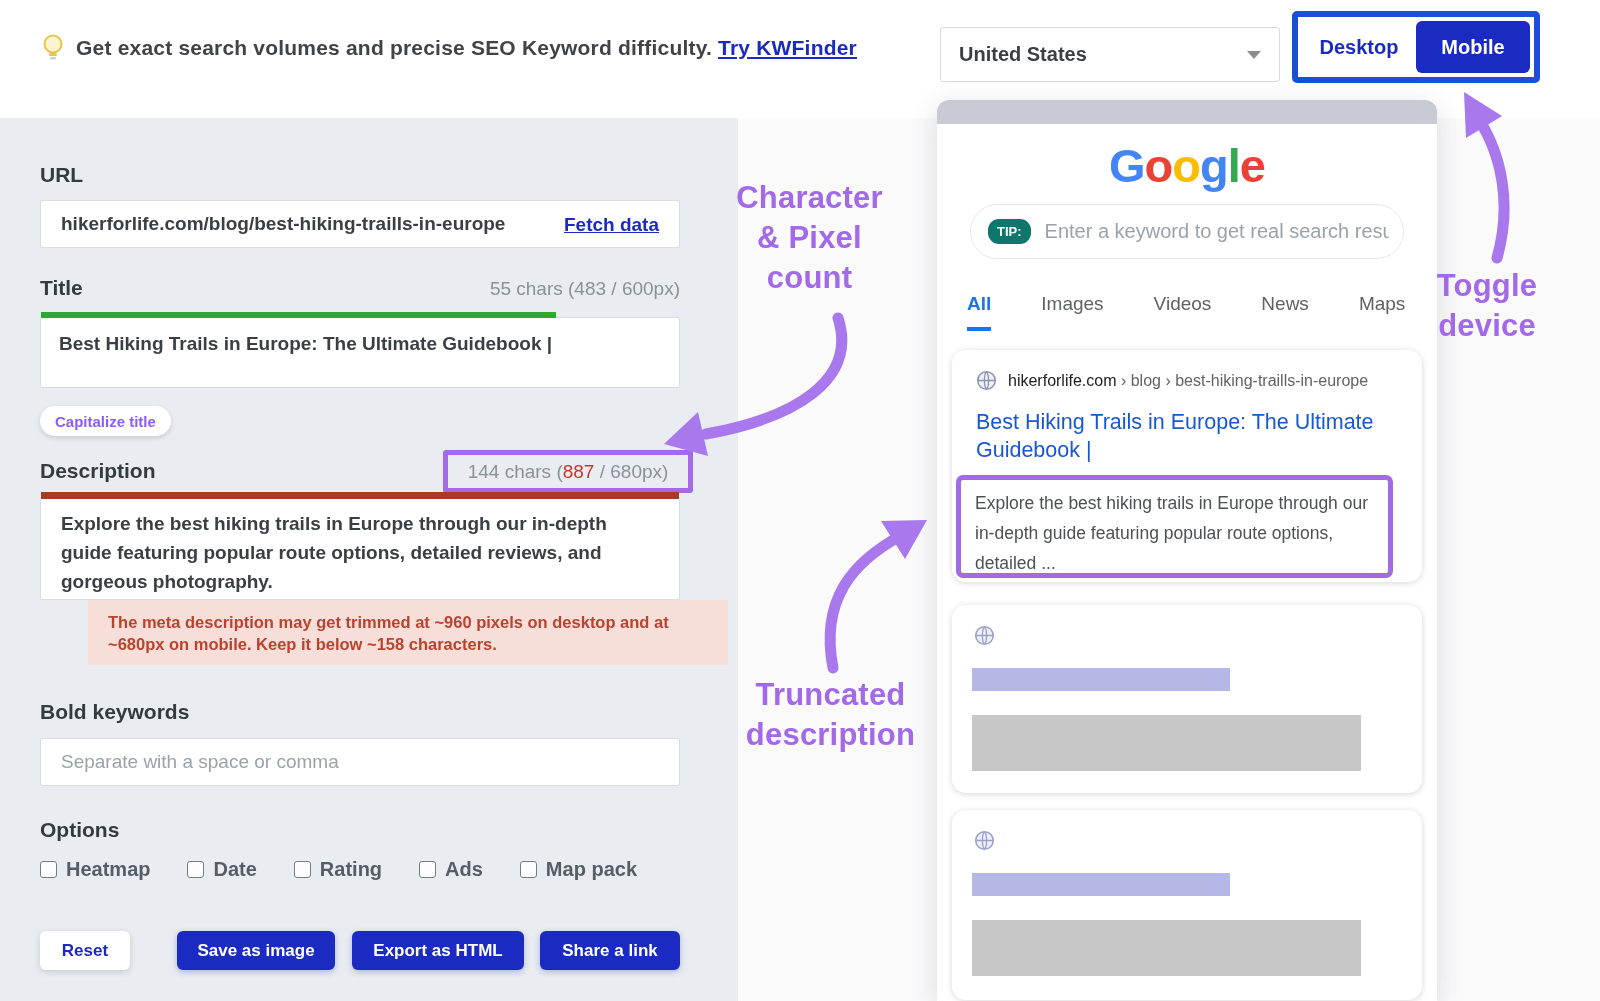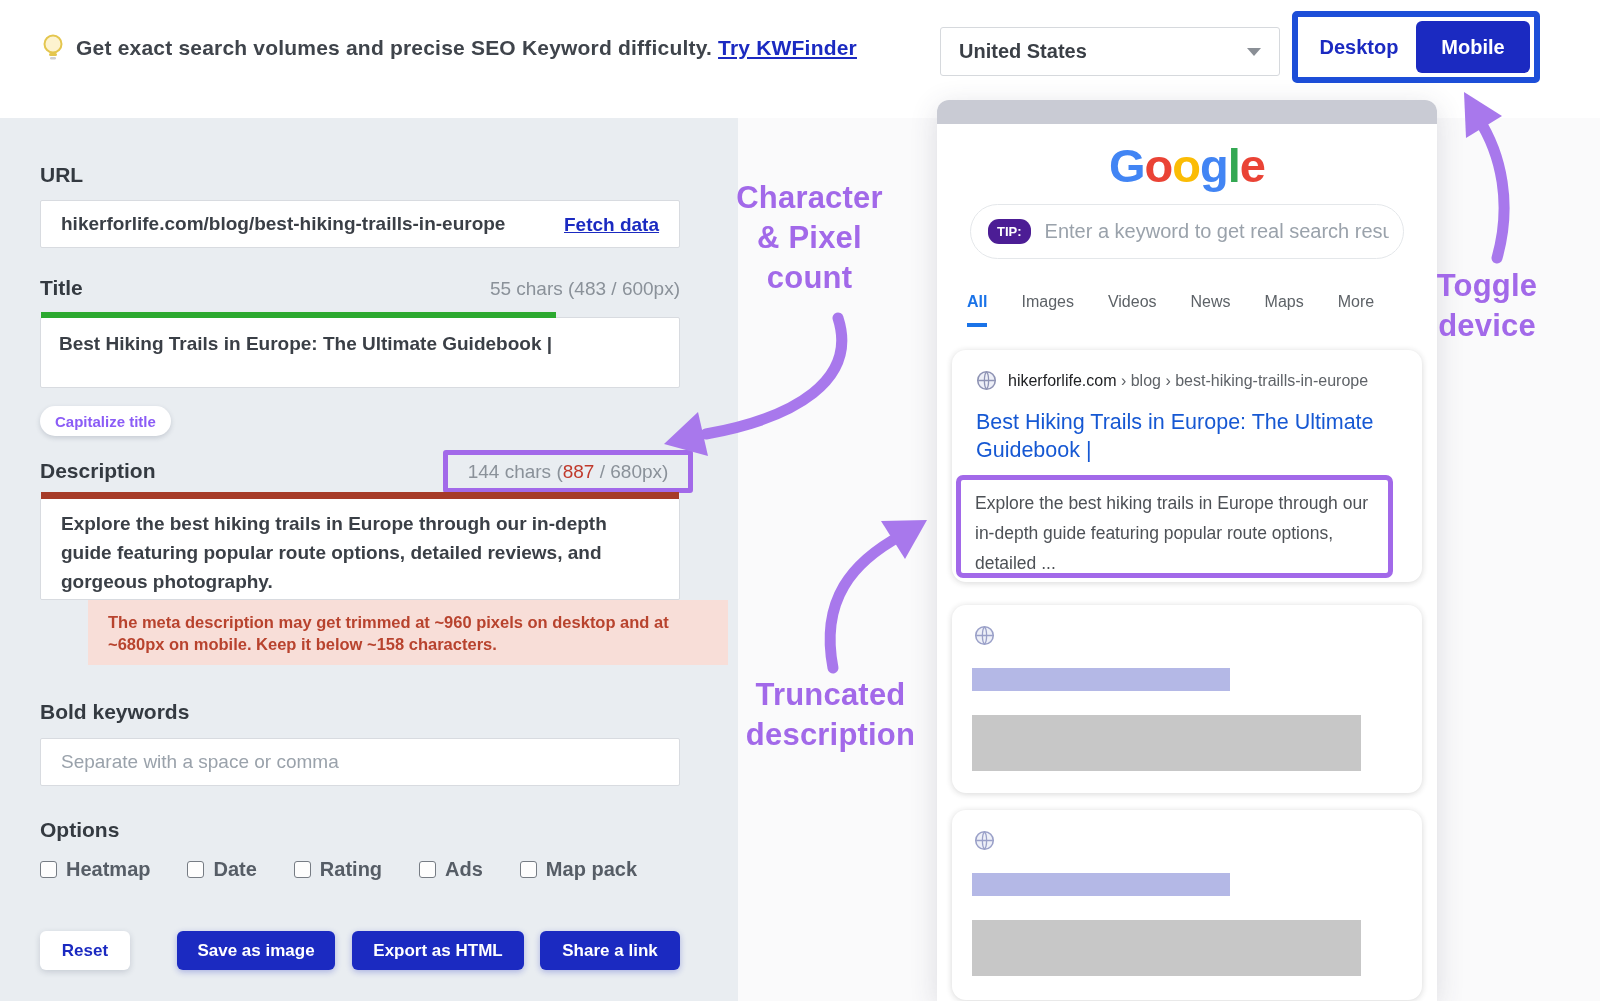--- a/index.html
+++ b/index.html
@@ -8,21 +8,21 @@
   .stage { position:relative; width:1600px; height:1001px; overflow:hidden; background:#ffffff; }
 
   
   .right-bg { position:absolute; left:738px; top:118px; right:0; bottom:0; background:#fafafb; }
   .left-panel { position:absolute; left:0; top:118px; width:738px; height:883px; background:#e9edf1; }
 
   
   .bulb { position:absolute; left:40px; top:33px; }
   .header-tip { position:absolute; left:76px; top:36px; font-size:21px; font-weight:700; color:#3f444b; letter-spacing:.2px; }
   .header-tip a { color:#1b2ac1; text-decoration:underline; cursor:pointer; }
-  .country-select { position:absolute; left:940px; top:27px; width:340px; height:49px; background:#fff; border:1px solid #d6d9dd; border-radius:3px; display:flex; align-items:center; padding:0 18px; font-size:20px; font-weight:600; color:#3a3f46; cursor:pointer; }
+  .country-select { position:absolute; left:940px; top:27px; width:340px; height:55px; background:#fff; border:1px solid #d6d9dd; border-radius:3px; display:flex; align-items:center; padding:0 18px; font-size:20px; font-weight:600; color:#3a3f46; cursor:pointer; }
   .caret-down { margin-left:auto; width:0; height:0; border-left:7px solid transparent; border-right:7px solid transparent; border-top:8px solid #8a8f96; }
   .device-frame { position:absolute; left:1292px; top:11px; width:248px; height:72px; border:6px solid #1d4ed8; border-radius:5px; background:#fff; display:flex; align-items:stretch; padding:4px; }
   .btn-desktop { flex:1; display:flex; align-items:center; justify-content:center; font-size:20px; font-weight:700; color:#1b2ac1; background:#fff; border-radius:6px; cursor:pointer; }
   .btn-mobile { flex:1; display:flex; align-items:center; justify-content:center; font-size:20px; font-weight:700; color:#fff; background:#1b2ac1; border-radius:6px; cursor:pointer; }
 
   
   .lbl { position:absolute; font-size:21px; font-weight:700; color:#343a41; }
   .counter { position:absolute; font-size:19px; color:#8a9199; }
   .field { position:absolute; background:#fff; border:1px solid #d8dbe0; border-radius:2px; font-family:"Liberation Sans",sans-serif; font-size:19px; color:#3a3f46; }
   input.field, textarea.field { outline:none; resize:none; }
@@ -53,23 +53,23 @@
   .act-save { left:177px; width:158px; }
   .act-export { left:352px; width:172px; }
   .act-share { left:540px; width:140px; }
 
   
   .phone { position:absolute; left:937px; top:100px; width:500px; height:901px; border-radius:12px 12px 0 0; background:#fff; box-shadow:0 6px 28px rgba(60,64,90,.16); overflow:hidden; }
   .phone-top { height:24px; background:#c9cbd4; }
   .glogo { position:absolute; left:0; top:38px; width:100%; text-align:center; font-size:47px; font-weight:700; letter-spacing:-1px; }
   .gl-b { color:#4285F4; } .gl-r { color:#EA4335; } .gl-y { color:#FBBC05; } .gl-g { color:#34A853; }
   .search-pill { position:absolute; left:33px; top:104px; width:434px; height:55px; background:#fff; border:1px solid #e4e7ea; border-radius:28px; display:flex; align-items:center; padding:0 14px 0 17px; overflow:hidden; }
-  .tip-badge { flex:0 0 auto; background:#4c1d95; color:#fff; font-size:13px; font-weight:700; padding:5px 9px; border-radius:11px; margin-right:14px; }
+  .tip-badge { flex:0 0 auto; background:#0f766e; color:#fff; font-size:13px; font-weight:700; padding:5px 9px; border-radius:11px; margin-right:14px; }
   .search-input { border:none; outline:none; flex:1; font-family:"Liberation Sans",sans-serif; font-size:20px; color:#575c61; background:transparent; white-space:nowrap; }
-  .tabs { position:absolute; left:30px; top:193px; display:flex; gap:34px; font-size:16px; color:#5d6267; }
+  .tabs { position:absolute; left:30px; top:193px; display:flex; gap:50px; font-size:19px; color:#5d6267; }
   .tab { padding-bottom:12px; cursor:pointer; }
   .tab.active { color:#1a73e8; font-weight:700; border-bottom:4px solid #1a73e8; }
 
   .serp-card { position:absolute; left:15px; background:#fff; border-radius:14px; box-shadow:0 1px 6px rgba(32,33,36,.18); width:470px; }
   .card-result { top:250px; height:232px; }
   .crumb-row { position:absolute; left:24px; top:20px; display:flex; align-items:center; gap:11px; }
   .crumb-text { font-size:16px; color:#5f6368; white-space:nowrap; }
   .crumb-text .domain { color:#202124; }
   .serp-title { position:absolute; left:24px; top:58px; width:412px; font-size:21.5px; line-height:28px; color:#1658d3; cursor:pointer; }
   .serp-desc-box { position:absolute; left:4px; top:125px; width:437px; height:103px; border:5px solid #a269e9; border-radius:7px; padding:8px 14px; font-size:17.5px; line-height:30px; color:#4d5156; }

